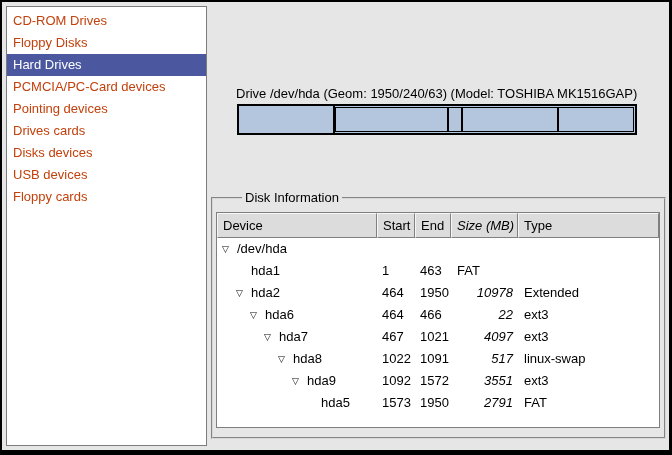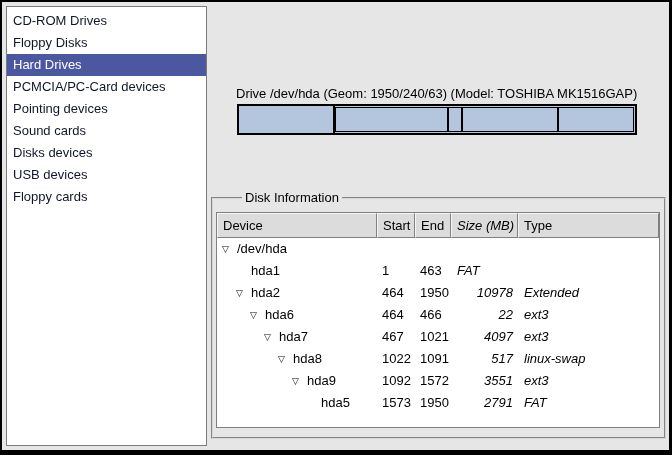--- a/index.html
+++ b/index.html
@@ -9,21 +9,21 @@
     background:var(--win-bg,#e6e6e6);
     border:2px solid #000;border-right-width:3px;border-bottom-width:5px;
   }
   
   .sidebar{
     position:absolute;left:4px;top:4px;width:201px;height:440px;
     background:#fff;border:1px solid #7c7c7c;box-sizing:border-box;
     padding-top:3px;
   }
   .side-item{
-    height:22px;line-height:22px;padding-left:6px;font-size:13px;color:#0f172a;
+    height:22px;line-height:22px;padding-left:6px;font-size:13px;color:#c2410c;
     white-space:nowrap;cursor:default;
   }
   .side-item.selected{background:var(--sel-bg,#4b58a0);color:#fff;}
   
   .drive-label{
     position:absolute;left:234px;top:84px;font-size:13px;color:#000;white-space:nowrap;
   }
   
   .part-bar{
     position:absolute;left:235px;top:102px;width:400px;height:31px;
@@ -65,41 +65,41 @@
   .trow{display:flex;height:22px;line-height:22px;font-size:13px;color:#000;}
   .c0{width:160px;}
   .c1{width:38px;}
   .c2{width:36px;}
   .c3{width:67px;font-style:italic;}
   .c4{flex:1;}
   .cell{box-sizing:border-box;white-space:nowrap;overflow:hidden;}
   .cell.c1{padding-left:5px;}
   .cell.c2{padding-left:5px;}
   .cell.c3{text-align:right;padding-right:5px;}
-  .cell.c4{padding-left:6px;font-style:italic;}
+  .cell.c4{padding-left:6px;}
   .devcell{display:flex;align-items:center;}
   .indent{flex:none;height:100%;}
   .exp{
     flex:none;width:17px;font-size:9px;line-height:22px;color:#000;
     text-align:left;padding-left:2px;box-sizing:border-box;cursor:default;
   }
   .devlabel{white-space:nowrap;}
 </style>
 </head>
 <body>
 
 <div class="window">
 
   <div class="sidebar" id="sidebar">
       <div class="side-item">CD-ROM Drives</div>
       <div class="side-item">Floppy Disks</div>
       <div class="side-item selected">Hard Drives</div>
       <div class="side-item">PCMCIA/PC-Card devices</div>
       <div class="side-item">Pointing devices</div>
-      <div class="side-item">Sound cards</div>
+      <div class="side-item">Drives cards</div>
       <div class="side-item">Disks devices</div>
       <div class="side-item">USB devices</div>
       <div class="side-item">Floppy cards</div>
     </div>
 
   <div class="drive-label">Drive /dev/hda (Geom: 1950/240/63) (Model: TOSHIBA MK1516GAP)</div>
 
   <div class="part-bar" id="partition-bar">
       <div class="seg primary" style="width: 23.7436%;"></div>
       <div class="seg extended">

